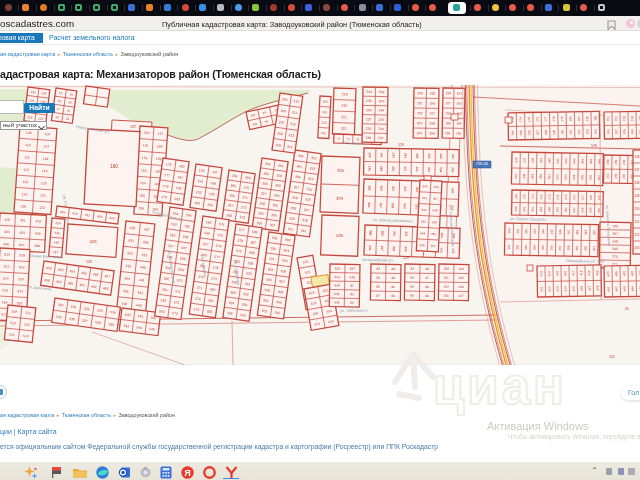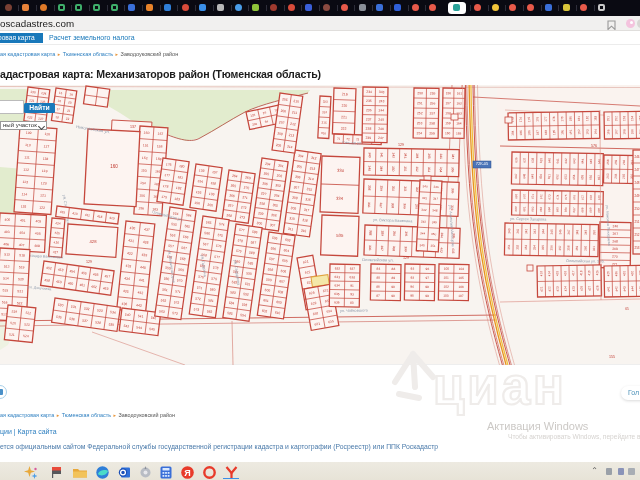--- a/index.html
+++ b/index.html
@@ -94,20 +94,21 @@
     <span class="sep" style="left:540.7px"></span>
     <span class="fav" style="left:562.5px;background:#d8c53a;border-radius:2px"></span>
     <span class="sep" style="left:558.4px"></span>
     <span class="fav" style="left:580.2px;background:#e85a4a;border-radius:50%"></span>
     <span class="sep" style="left:576.1px"></span>
     <span class="fav" style="left:597.9px;background:transparent;border:2px solid #c8c8c8"></span>
     <span class="sep" style="left:593.8px"></span>
   </div>
 <div class="addr">
  <span class="url">oscadastres.com</span>
+ <span class="title">Публичная кадастровая карта: Заводоуковский район (Тюменская область)</span>
  <svg style="position:absolute;left:607px;top:4px" width="9" height="10" viewBox="0 0 9 10">
       <path d="M1 1 h7 v8.5 L4.5 6.2 L1 9.5 Z" fill="none" stroke="#9a9a9a" stroke-width="1.1"></path>
     </svg>
  <span style="position:absolute;left:626px;top:3.5px;width:9px;height:9px;background:#f4c3de;border-radius:50%"></span>
  <span style="position:absolute;left:630px;top:5px;width:3px;height:3px;background:#fff;border-radius:50%"></span>
  <span style="position:absolute;left:637px;top:3.5px;width:8px;height:9px;background:#d8d6d4;border-radius:50%"></span>
 </div>
 <div class="nav">
  <div class="navtab">ровая карта</div>
  <div class="navlink">Расчет земельного налога</div>

